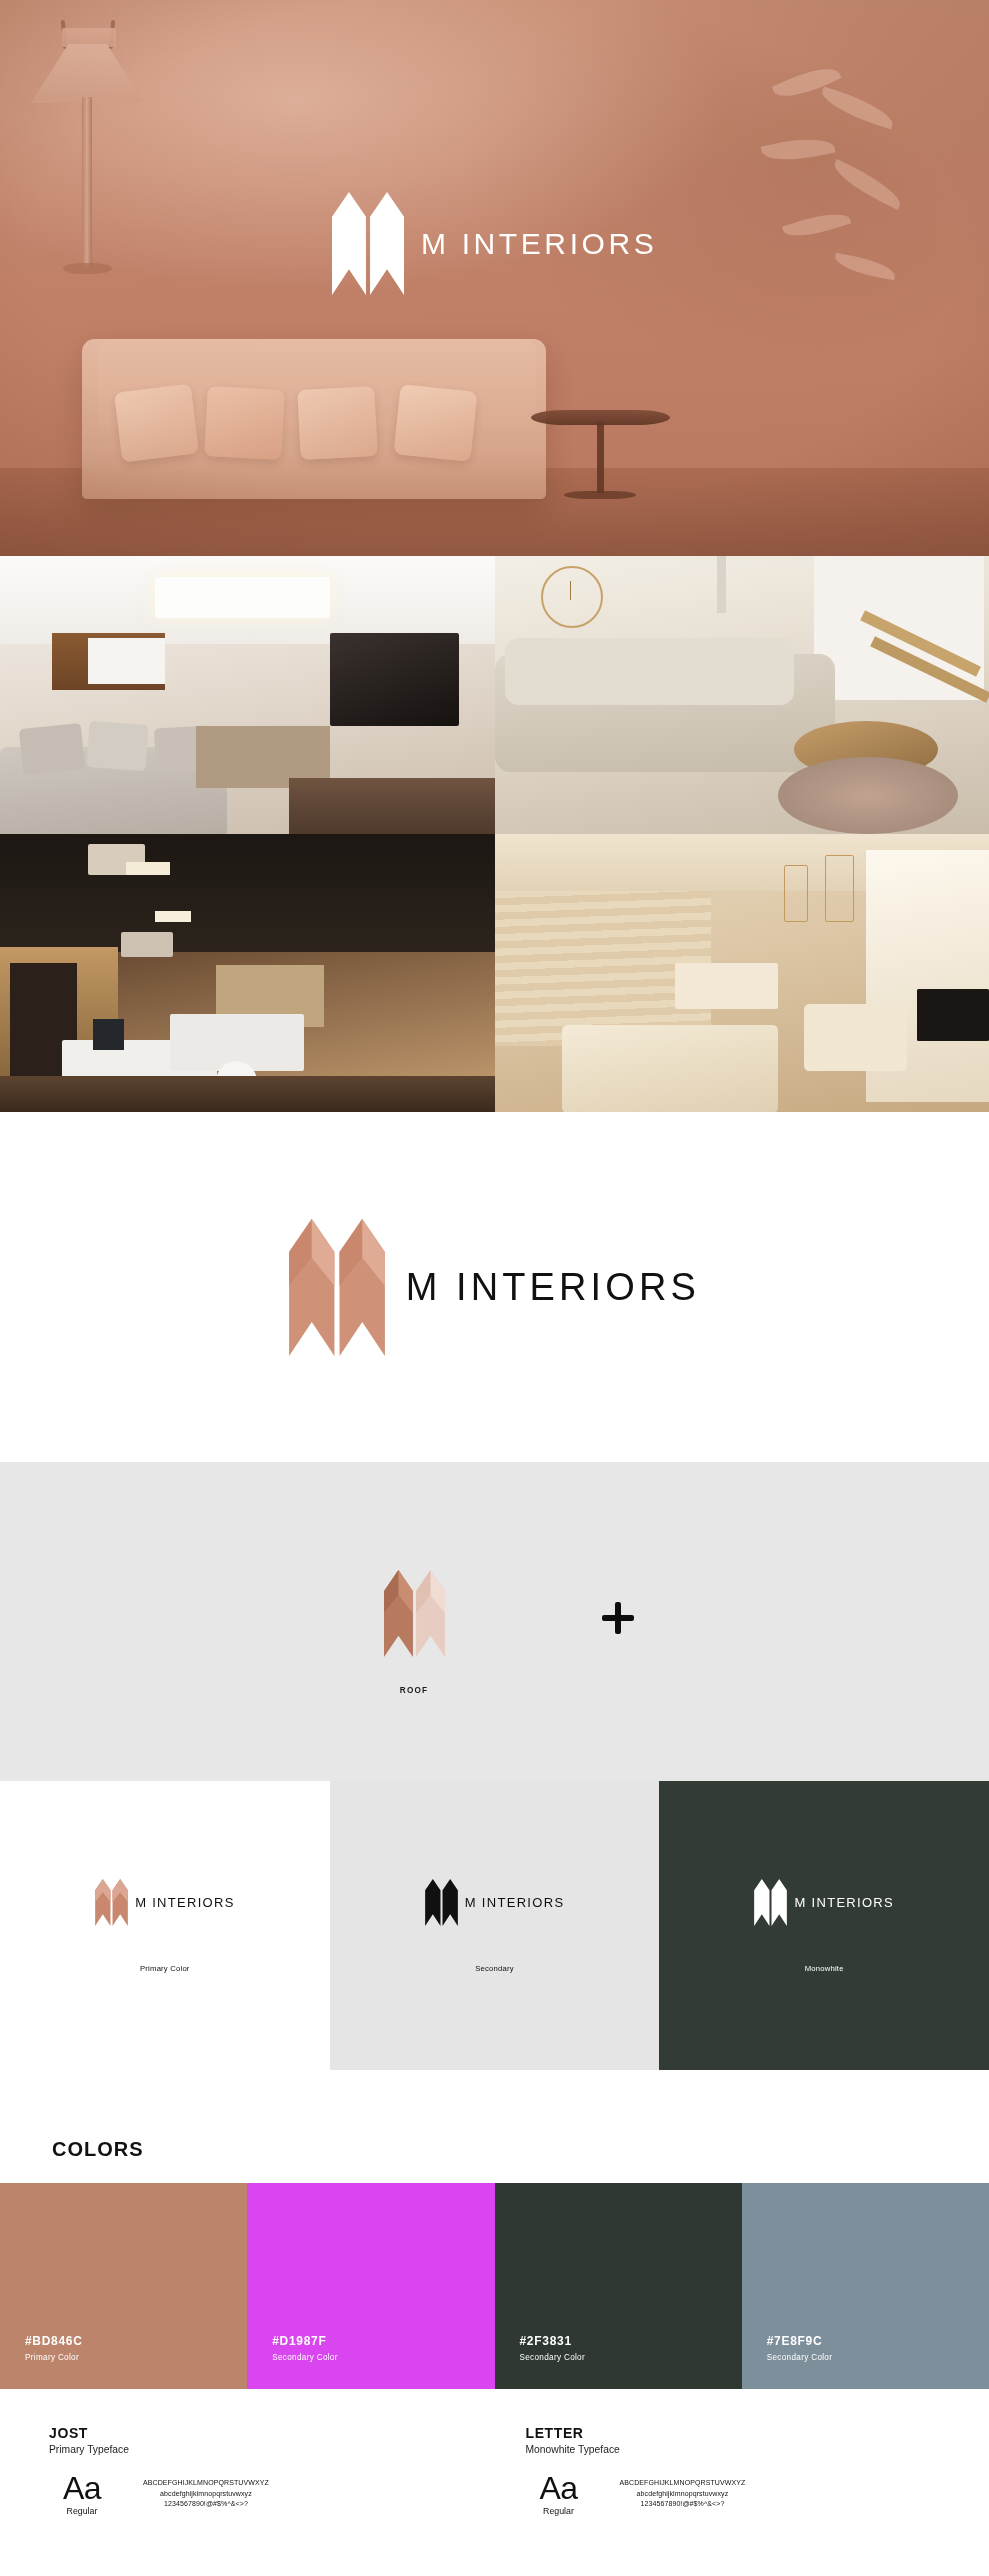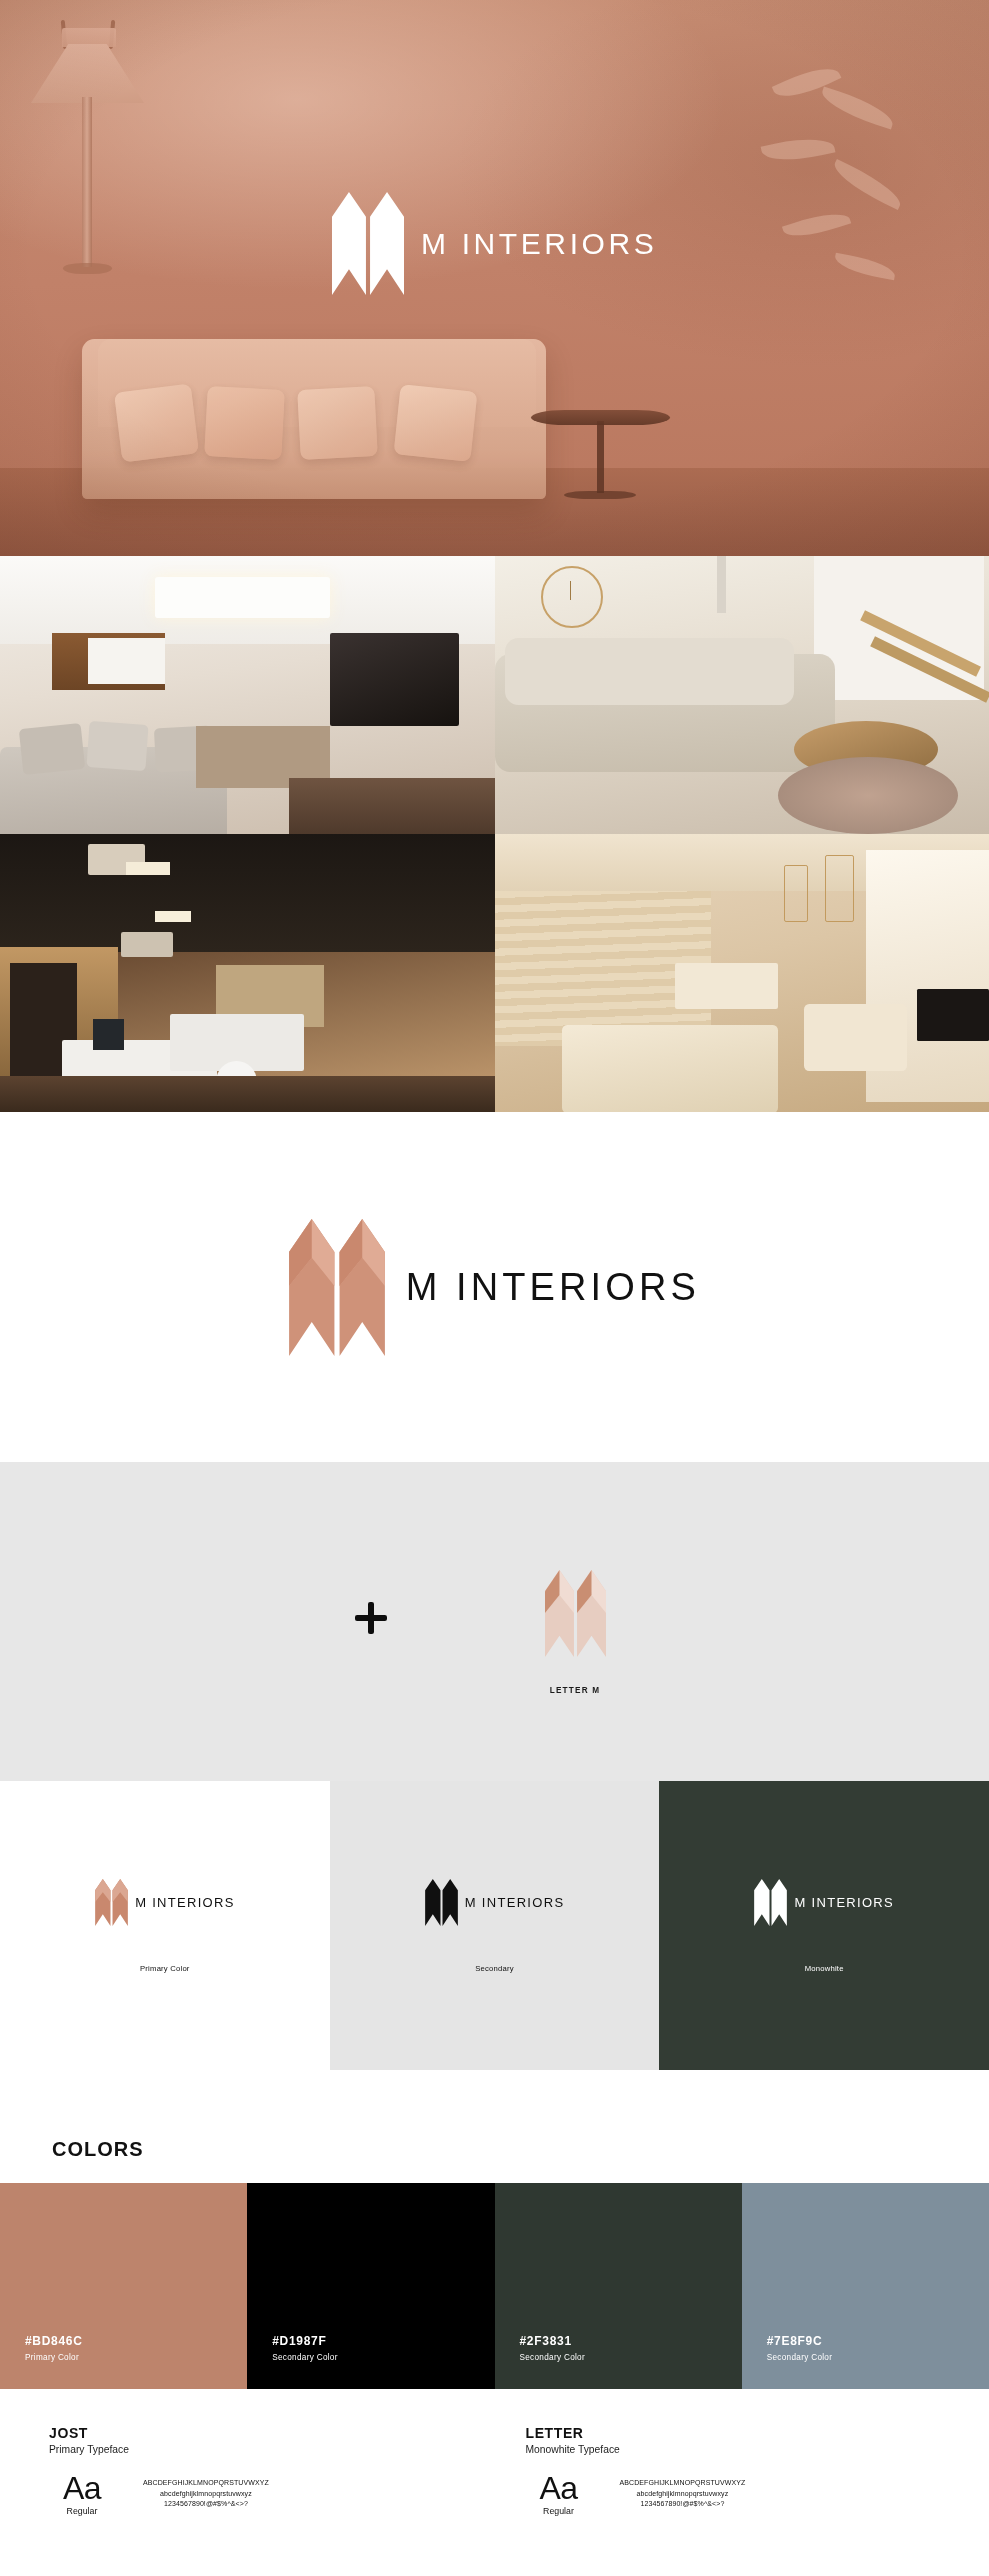--- a/index.html
+++ b/index.html
@@ -245,34 +245,34 @@
     <polygon points="142,0 186,64 186,266 142,200 98,266 98,64" fill="#cf9279"></polygon>
     <polygon points="142,0 186,64 186,130 142,75 98,130 98,64" fill="#e0ab95"></polygon>
     <polygon points="142,0 142,75 98,130 98,64" fill="#c9886e"></polygon>
   </svg>
   <span class="logo-word-lg">M INTERIORS</span>
 </section>
 
 <section class="section construction">
   <div class="cons-row">
 
-
-    <div class="plus"></div>
-
     <div class="cons-item">
       <svg class="cons-mark" viewBox="0 0 118 168">
-        <polygon points="28,0 56,41 56,168 28,127 0,168 0,41" fill="#e7cdc1"></polygon>
-        <polygon points="28,0 56,41 56,83 28,48 0,83 0,41" fill="#f0dcd3"></polygon>
-        <polygon points="28,0 28,48 0,83 0,41" fill="#c98e72"></polygon>
+        <polygon points="28,0 56,41 56,168 28,127 0,168 0,41" fill="#b77a5f"></polygon>
+        <polygon points="28,0 56,41 56,83 28,48 0,83 0,41" fill="#c98e72"></polygon>
+        <polygon points="28,0 28,48 0,83 0,41" fill="#a96c52"></polygon>
         <polygon points="90,0 118,41 118,168 90,127 62,168 62,41" fill="#e7cdc1"></polygon>
         <polygon points="90,0 118,41 118,83 90,48 62,83 62,41" fill="#f0dcd3"></polygon>
-        <polygon points="90,0 90,48 62,83 62,41" fill="#c98e72"></polygon>
+        <polygon points="90,0 90,48 62,83 62,41" fill="#dfc0b1"></polygon>
       </svg>
-      <span class="cons-label">LETTER M</span>
-    </div>
+      <span class="cons-label">ROOF</span>
+    </div>
+
+    <div class="plus"></div>
+
 
   </div>
 </section>
 
 <section class="section vars">
 
   <div class="var v-primary">
     <div class="var-lockup">
       <svg class="var-mark" viewBox="0 0 64 92">
         <polygon points="15,0 30,22 30,92 15,69 0,92 0,22" fill="#c9886e"></polygon>
@@ -313,21 +313,21 @@
   <div class="colors-head">
     <h2 class="sec-title">COLORS</h2>
   </div>
   <div class="swatches">
     <div class="swatch" style="background:#BD846C">
       <div class="sw-text">
         <div class="sw-hex">#BD846C</div>
         <div class="sw-role">Primary Color</div>
       </div>
     </div>
-    <div class="swatch" style="background:#000000">
+    <div class="swatch" style="background:#d946ef">
       <div class="sw-text">
         <div class="sw-hex">#D1987F</div>
         <div class="sw-role">Secondary Color</div>
       </div>
     </div>
     <div class="swatch" style="background:#2F3831">
       <div class="sw-text">
         <div class="sw-hex">#2F3831</div>
         <div class="sw-role">Secondary Color</div>
       </div>

